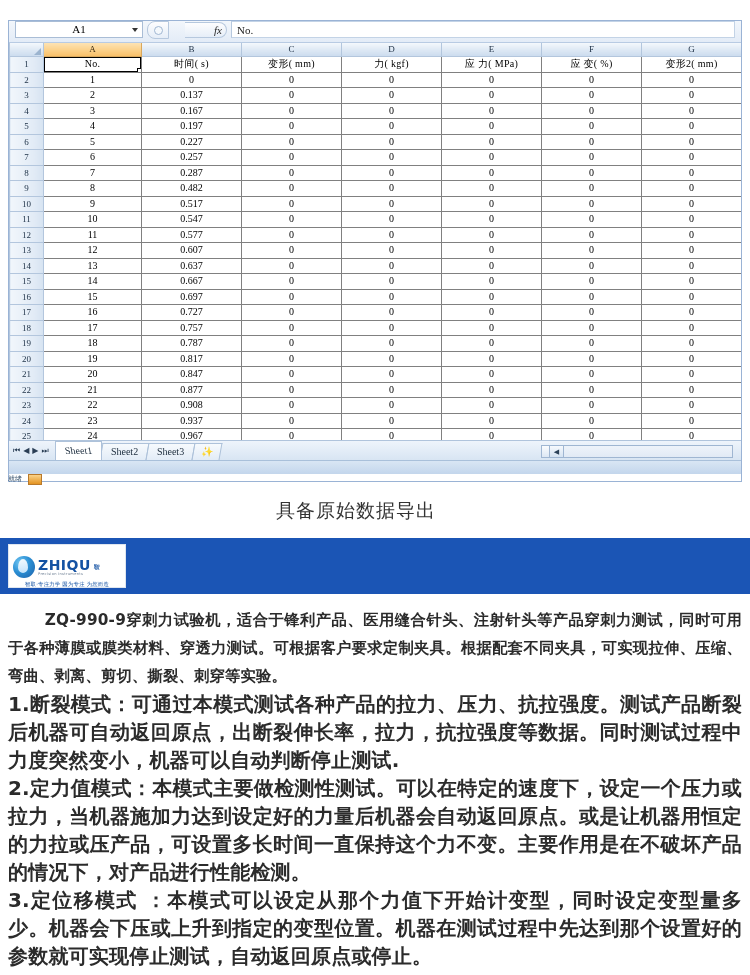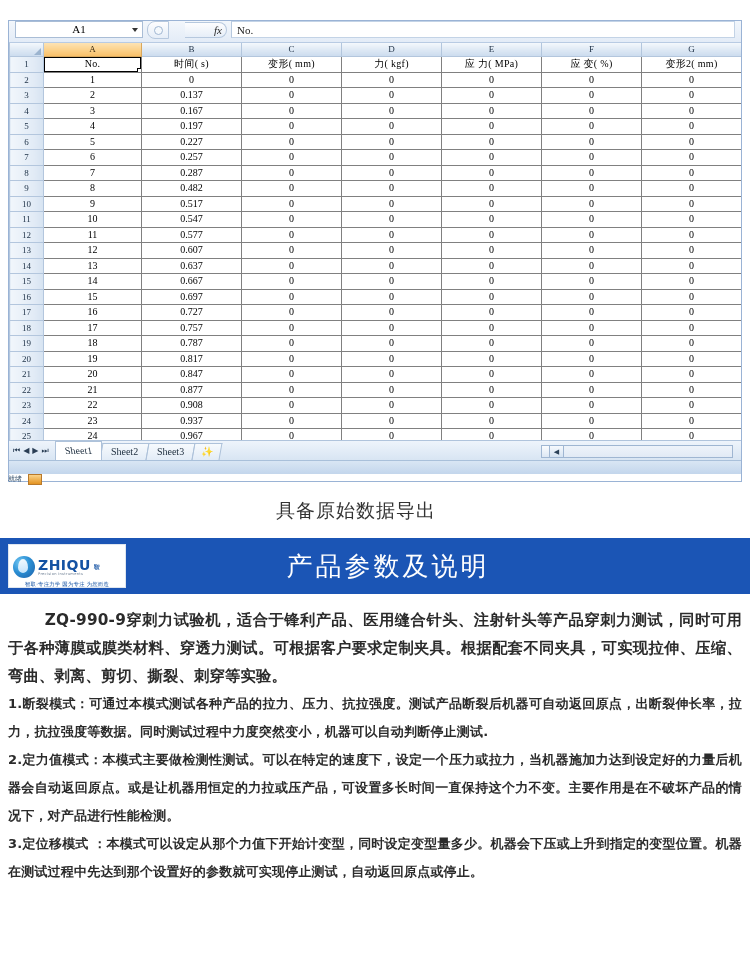--- a/index.html
+++ b/index.html
@@ -440,21 +440,21 @@
   .section-head {
     font-family: "DejaVu Sans", sans-serif;
     font-size: 15.3px;
     line-height: 28px;
     color: #2b2b2b;
     margin: 0;
     padding-left: 2px;
   }
   .item {
     font-family: "DejaVu Sans", sans-serif;
-    font-size: 13px;
+    font-size: 20px;
     line-height: 28px;
     color: #2b2b2b;
     margin: 0;
     text-align: justify;
     text-justify: inter-ideograph;
     letter-spacing: .2px;
   }
 </style>
 </head>
 <body>
@@ -798,21 +798,20 @@
     <div class="logo-row">
       <div class="logo-mark"></div>
       <div>
         <div class="logo-word">ZHIQU</div>
         <div class="logo-sub">Precision Instruments</div>
       </div>
       <div class="logo-cn">智取</div>
     </div>
     <div class="logo-tag">智取·专注力学 因为专注 为您而造</div>
   </div>
-  <div class="banner-title">产品参数及说明</div>
 </div>
 
 <div class="content">
   <p class="para indent">ZQ-990-9穿刺力试验机，适合于锋利产品、医用缝合针头、注射针头等产品穿刺力测试，同时可用于各种薄膜或膜类材料、穿透力测试。可根据客户要求定制夹具。根据配套不同夹具，可实现拉伸、压缩、弯曲、剥离、剪切、撕裂、刺穿等实验。</p>
   <p class="item">1.断裂模式：可通过本模式测试各种产品的拉力、压力、抗拉强度。测试产品断裂后机器可自动返回原点，出断裂伸长率，拉力，抗拉强度等数据。同时测试过程中力度突然变小，机器可以自动判断停止测试.</p>
   <p class="item">2.定力值模式：本模式主要做检测性测试。可以在特定的速度下，设定一个压力或拉力，当机器施加力达到设定好的力量后机器会自动返回原点。或是让机器用恒定的力拉或压产品，可设置多长时间一直保持这个力不变。主要作用是在不破坏产品的情况下，对产品进行性能检测。</p>
   <p class="item">3.定位移模式 ：本模式可以设定从那个力值下开始计变型，同时设定变型量多少。机器会下压或上升到指定的变型位置。机器在测试过程中先达到那个设置好的参数就可实现停止测试，自动返回原点或停止。</p>
 </div>
 
 </body></html>

